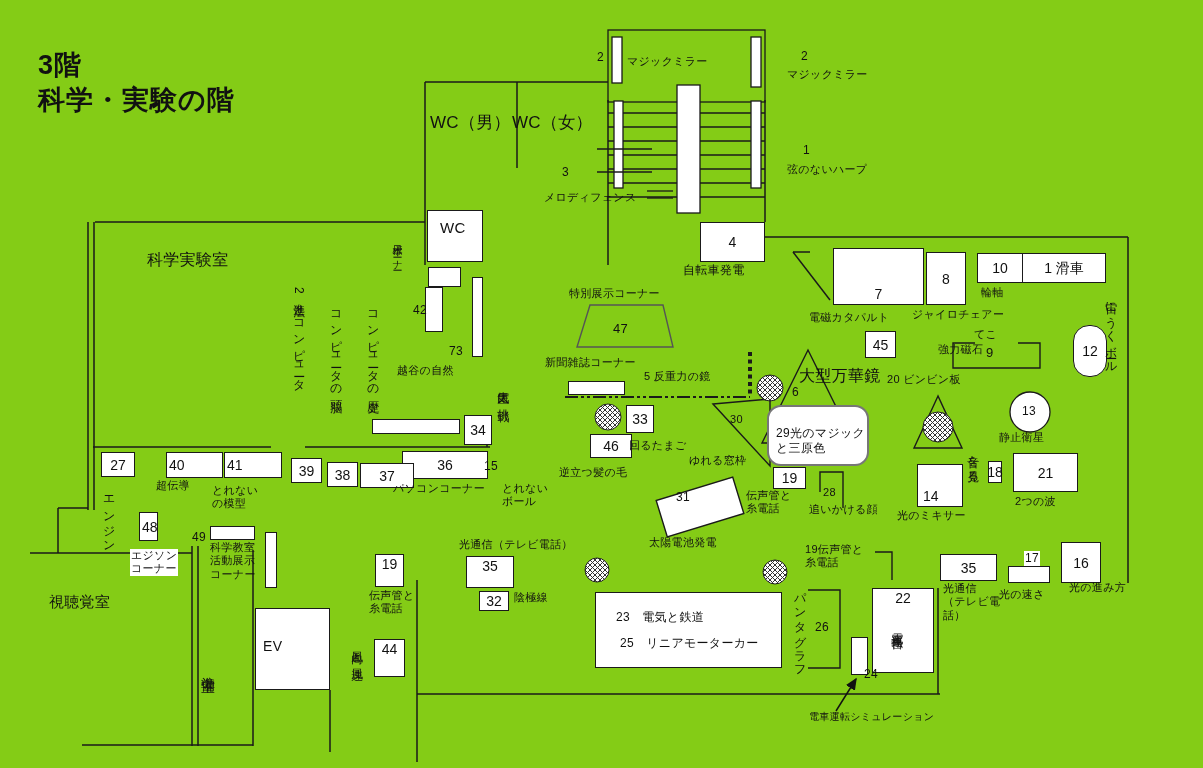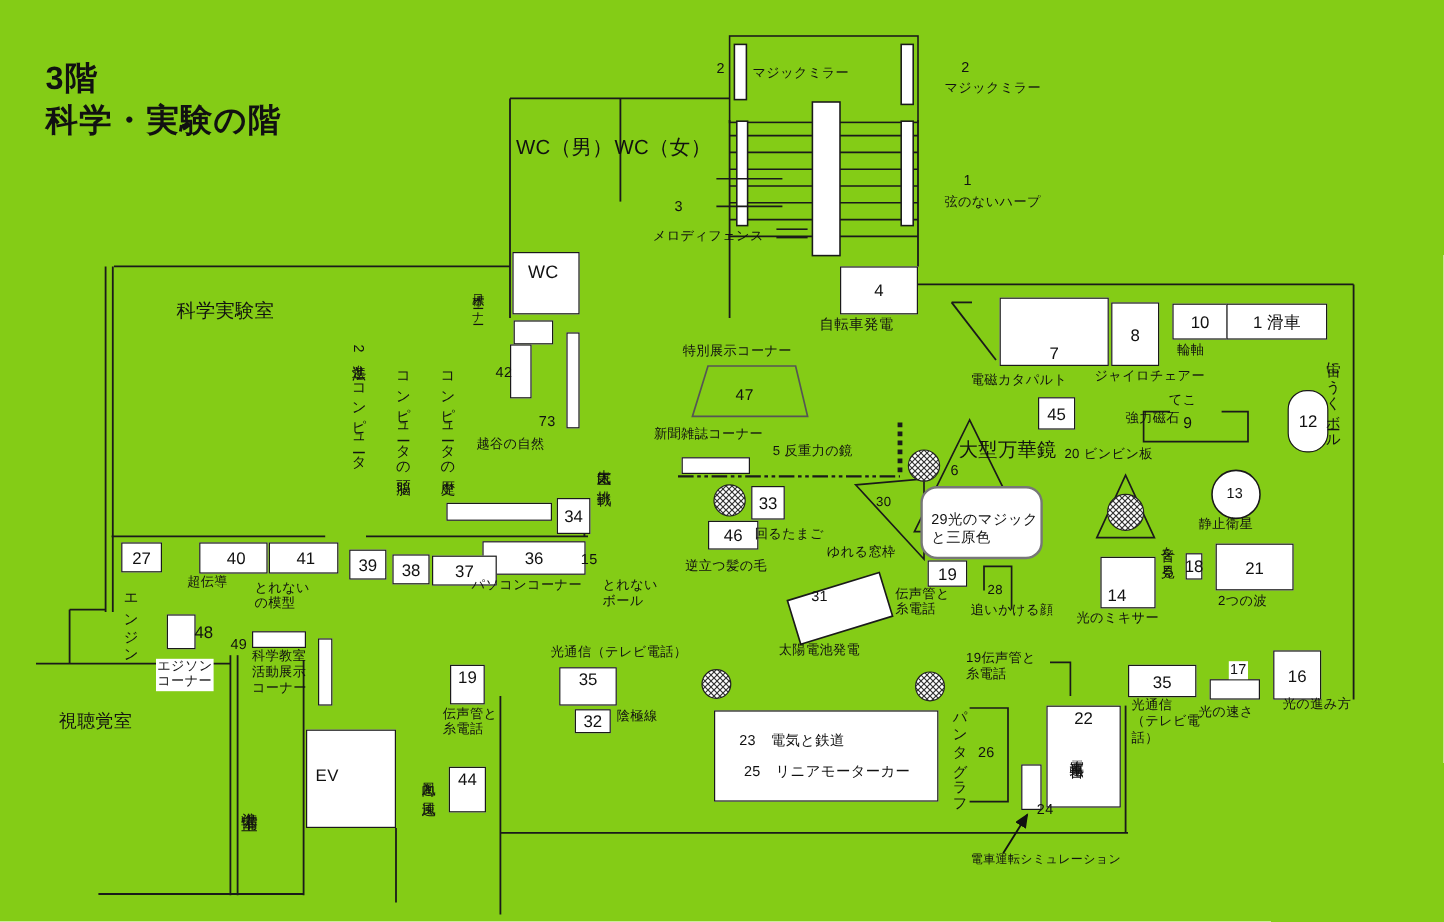--- a/index.html
+++ b/index.html
@@ -11,21 +11,21 @@
   .layer{position:absolute;left:0;top:0;width:100%;height:100%;}
   #rects-layer{z-index:1;}
   #boxes-layer{z-index:2;}
   #labels-layer{z-index:3;}
   .rect{position:absolute;background:#fff;border:1.4px solid #1a1a1a;box-sizing:border-box;}
   .ebox{
     position:absolute;background:#fff;border:1.6px solid #1a1a1a;box-sizing:border-box;
     display:flex;align-items:center;justify-content:center;
     font-size:14px;color:#111;line-height:1;
   }
-  .ebox.al-l{justify-content:flex-start;padding-left:22px;}
+  .ebox.al-l{justify-content:flex-start;padding-left:2px;}
   .ebox.al-t{align-items:flex-start;padding-top:2px;}
   .ebox.al-b{align-items:flex-end;padding-bottom:3px;}
   .ebox.al-bl{align-items:flex-end;justify-content:flex-start;padding:0 0 3px 5px;}
   .lbl{
     position:absolute;white-space:pre-line;line-height:1.22;color:#111;
     letter-spacing:0.3px;
   }
   .lbl.v{writing-mode:vertical-rl;letter-spacing:1px;line-height:1.1;}
   .lbl.bg{background:#fff;padding:0 1px;}
   #title-block{position:absolute;left:38px;top:48px;z-index:3;
@@ -206,21 +206,21 @@
       <div class="lbl" style="left: 986px; top: 345px; font-size: 13px;">9</div>
       <div class="lbl" style="left: 938px; top: 343px; font-size: 11px;">強力磁石</div>
       <div class="lbl" style="left: 887px; top: 373px; font-size: 11px;">20 ビンビン板</div>
       <div class="lbl" style="left: 799px; top: 366px; font-size: 16px;">大型万華鏡</div>
       <div class="lbl" style="left: 792px; top: 385px; font-size: 12px;">6</div>
       <div class="lbl" style="left: 569px; top: 287px; font-size: 11px;">特別展示コーナー</div>
       <div class="lbl" style="left: 613px; top: 321px; font-size: 13px;">47</div>
       <div class="lbl" style="left: 545px; top: 356px; font-size: 11px;">新聞雑誌コーナー</div>
       <div class="lbl" style="left: 644px; top: 370px; font-size: 11px;">5 反重力の鏡</div>
       <div class="lbl" style="left: 629px; top: 439px; font-size: 11px;">回るたまご</div>
-      <div class="lbl" style="left: 559px; top: 466px; font-size: 11px; margin-left: 12px;">逆立つ髪の毛</div>
+      <div class="lbl" style="left: 559px; top: 466px; font-size: 11px;">逆立つ髪の毛</div>
       <div class="lbl" style="left: 413px; top: 303px; font-size: 12px;">42</div>
       <div class="lbl" style="left: 449px; top: 344px; font-size: 12px;">73</div>
       <div class="lbl" style="left: 397px; top: 364px; font-size: 11px;">越谷の自然</div>
       <div class="lbl" style="left: 730px; top: 413px; font-size: 11px;">30</div>
       <div class="lbl" style="left: 689px; top: 454px; font-size: 11px;">ゆれる窓枠</div>
       <div class="lbl" style="left: 746px; top: 489px; font-size: 11px;">伝声管と
 糸電話</div>
       <div class="lbl" style="left: 823px; top: 486px; font-size: 11px;">28</div>
       <div class="lbl" style="left: 809px; top: 503px; font-size: 11px;">追いかける顔</div>
       <div class="lbl" style="left: 676px; top: 490px; font-size: 12px;">31</div>

